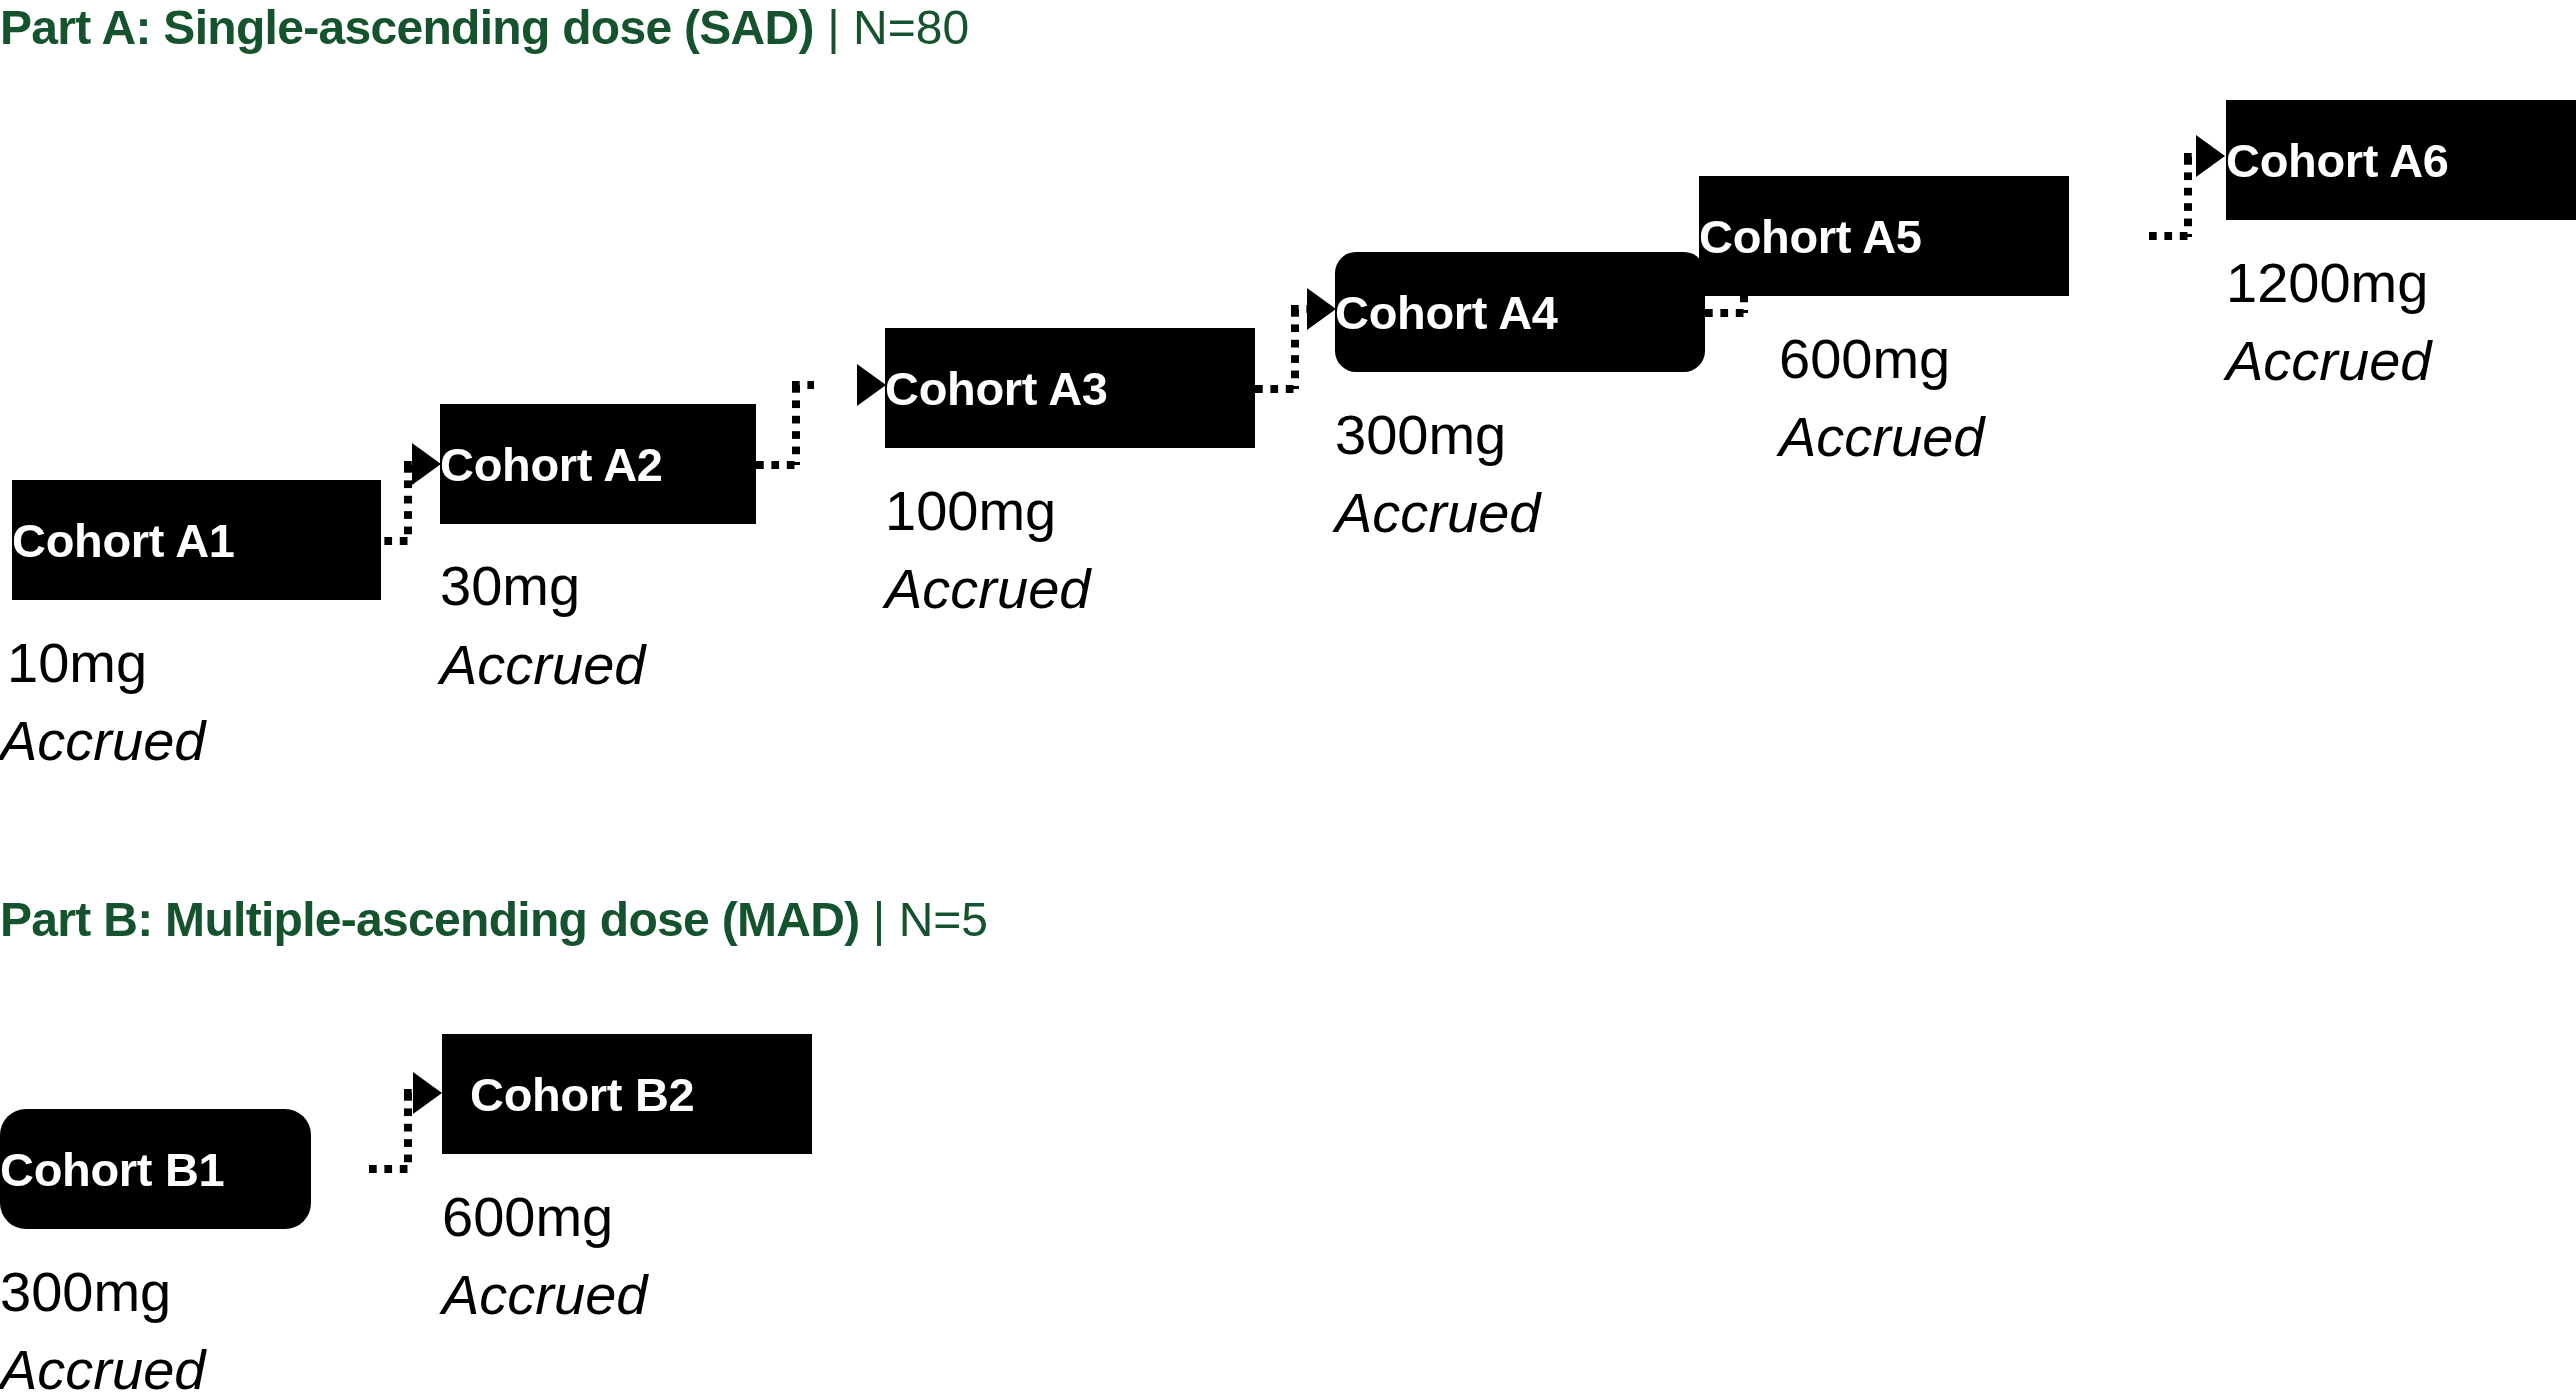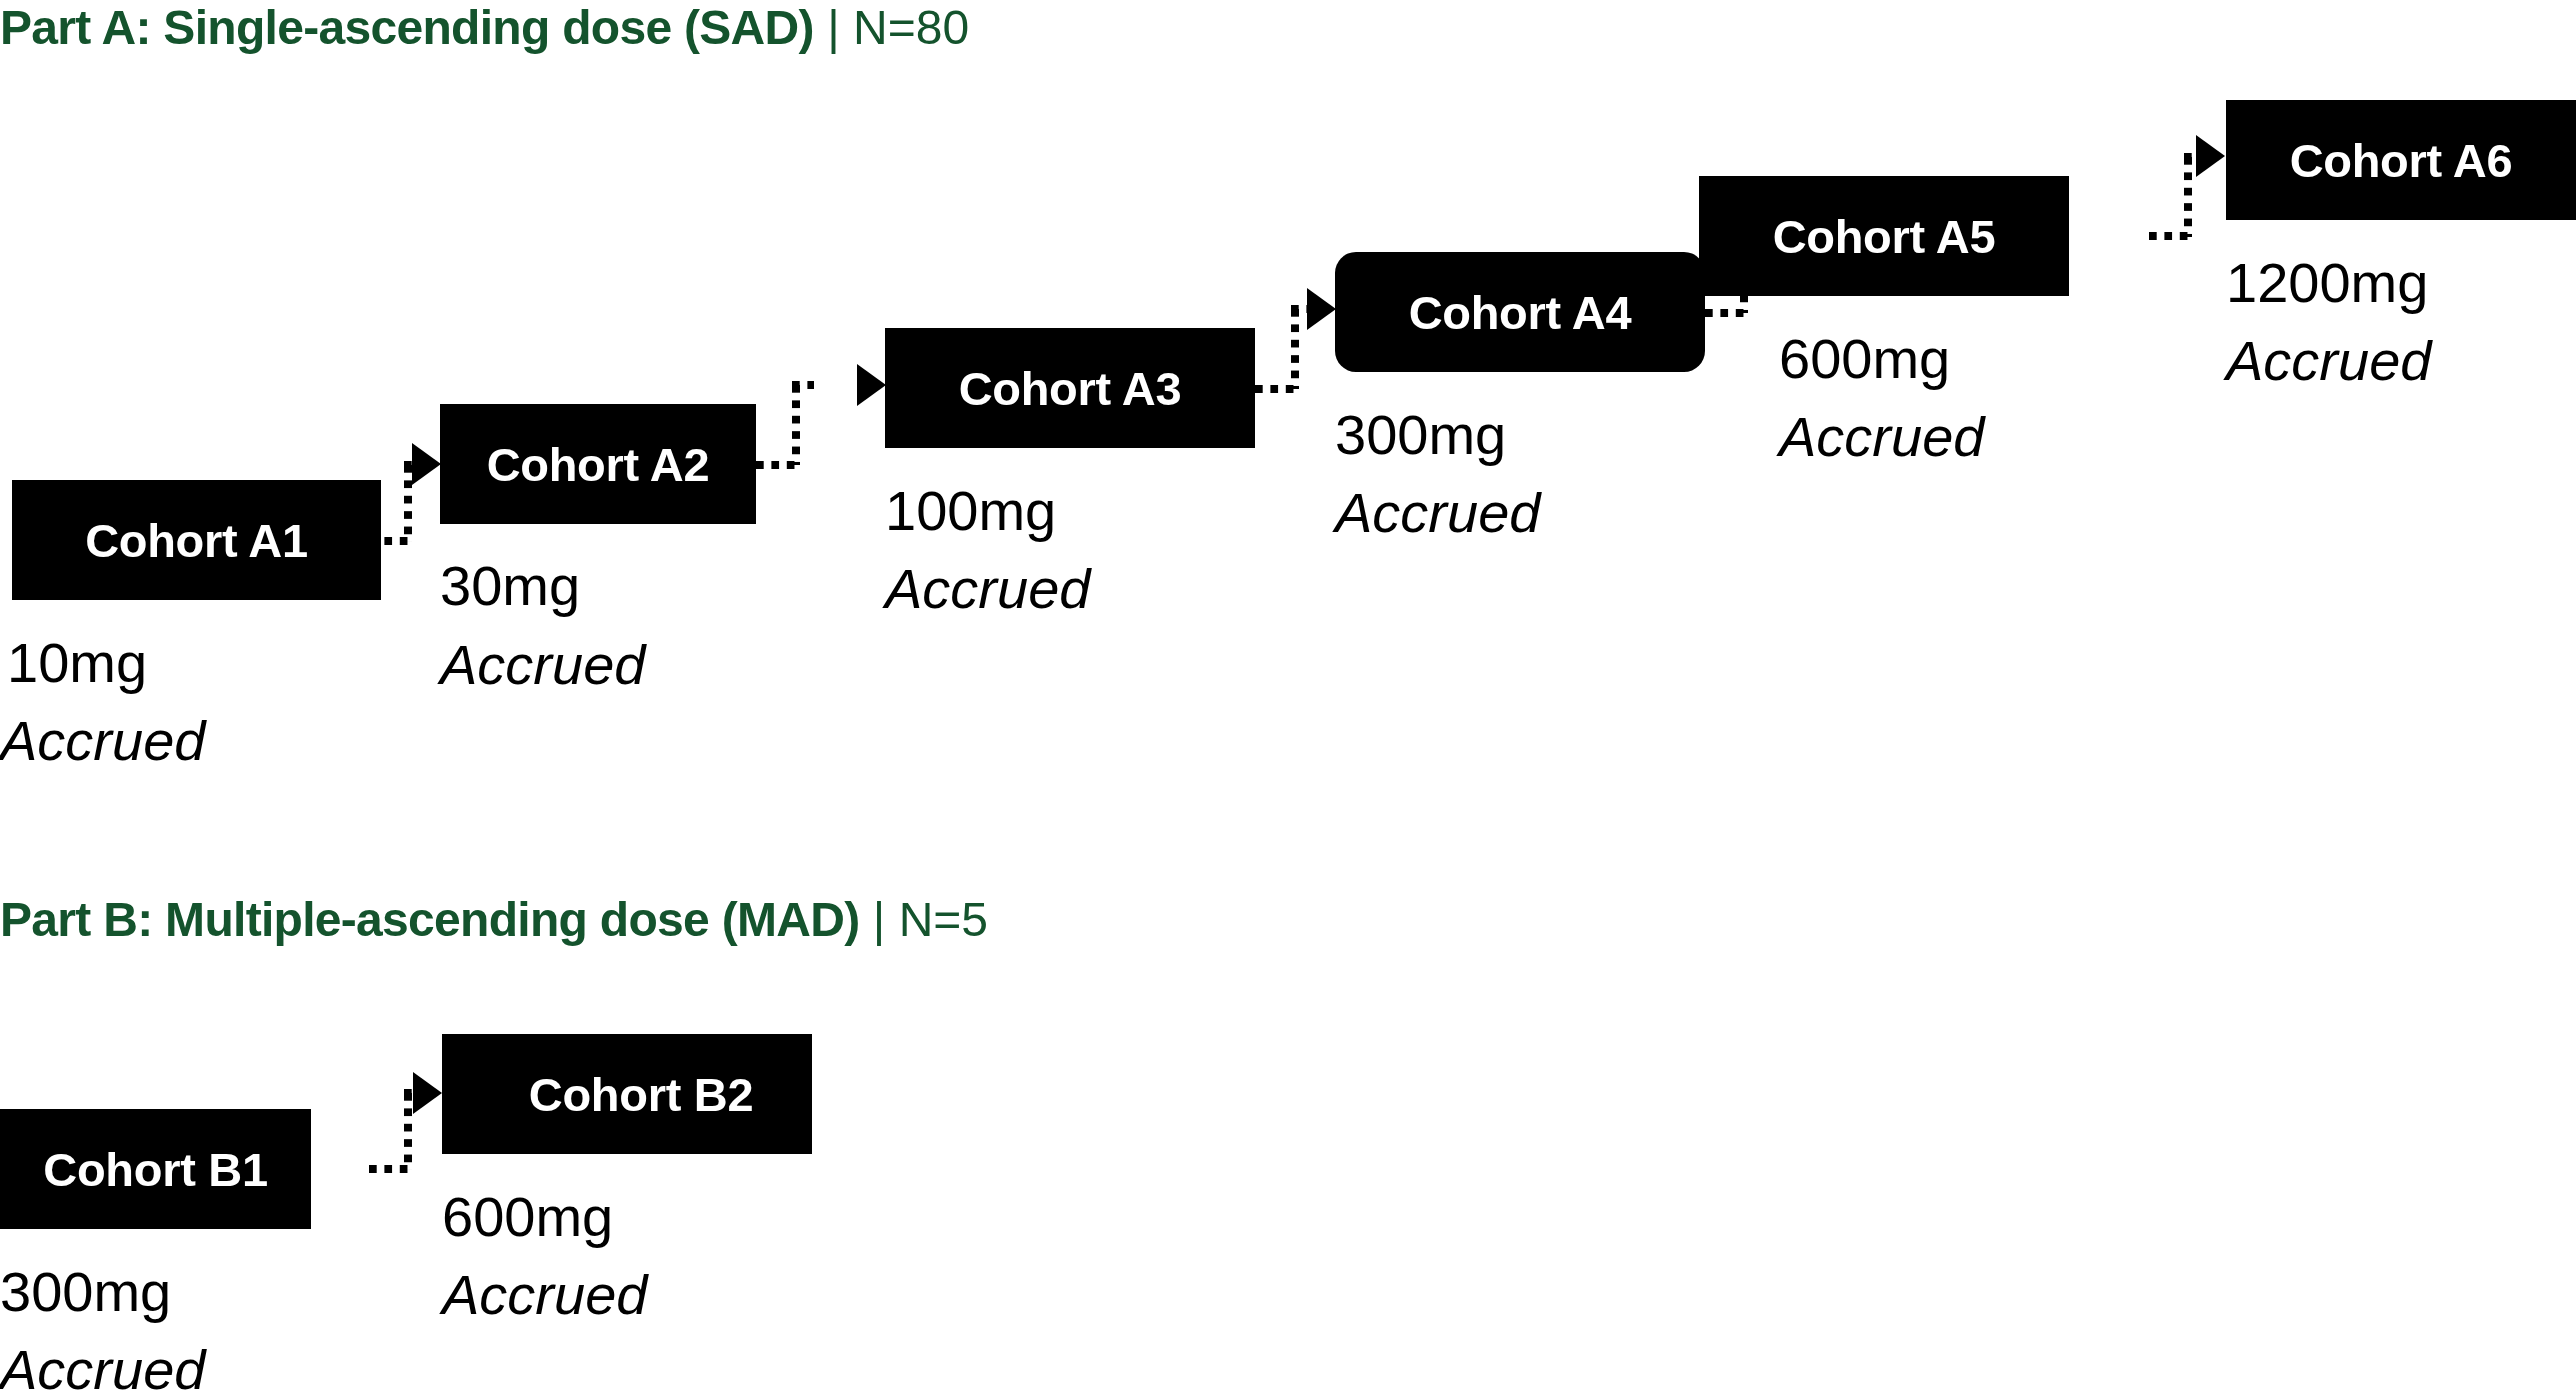--- a/index.html
+++ b/index.html
@@ -23,21 +23,20 @@
   .section-title .n{
     font-weight:400;
     letter-spacing:0px;
   }
   .cohort-box{
     position:absolute;
     background:#000000;
     color:#ffffff;
     display:flex;
     align-items:center;
-    justify-content:center;
     font-weight:700;
     font-size:47px;
     letter-spacing:-0.3px;
     box-sizing:border-box;
   }
   .cohort-label{
     white-space:nowrap;
     color:#ffffff;
   }
   .meta{
@@ -152,21 +151,21 @@
   <div class="cohort-box" style="left:2226px; top:100px; width:350px; height:120px;">
     <span class="cohort-label">Cohort A6</span>
   </div>
   <div class="meta" style="left:2226px; top:255px;">1200mg</div>
   <div class="meta italic" style="left:2226px; top:333px;">Accrued</div>
 
   <div class="section-title" style="left:0px; top:896px;">
     <span>Part B: Multiple-ascending dose (MAD)</span><span class="n"> | N=5</span>
   </div>
 
-  <div class="cohort-box" style="left:0px; top:1109px; width:311px; height:120px;">
+  <div class="cohort-box" style="left:0px; top:1109px; width:311px; height:120px;border-radius:26px;">
     <span class="cohort-label">Cohort B1</span>
   </div>
   <div class="meta" style="left:0px; top:1264px;">300mg</div>
   <div class="meta italic" style="left:0px; top:1342px;">Accrued</div>
 
   <div class="connector">
     <div class="dotrow" style="left:369px; top:1165px; width:43px;"></div>
     <div class="dotcol" style="left:404px; top:1093px; height:77px;"></div>
     <div class="dotrow" style="left:404px; top:1089px; width:21px;"></div>
     <div class="arrowhead" style="left:413px; top:1072px;"></div>

